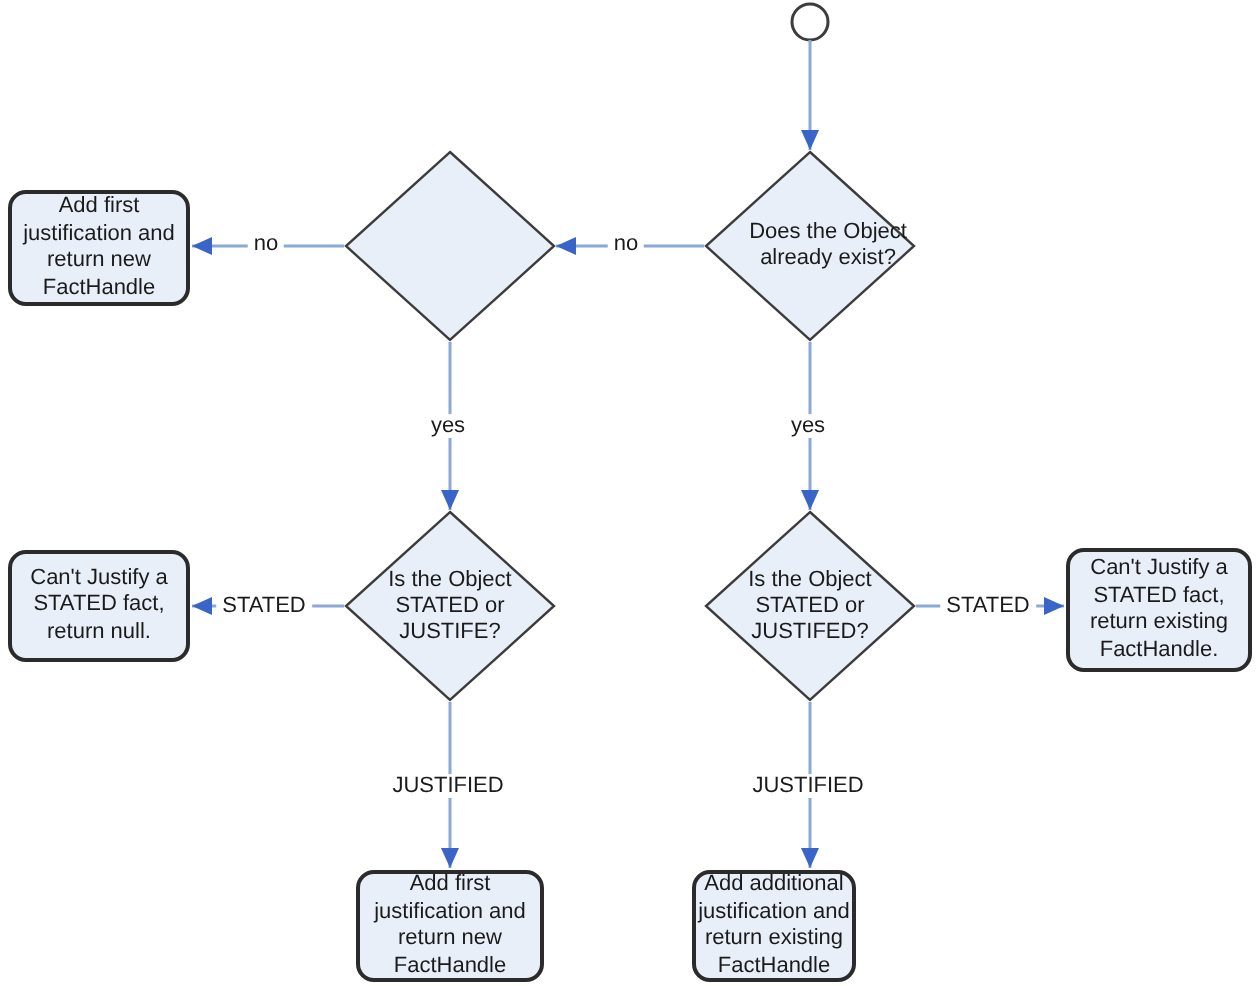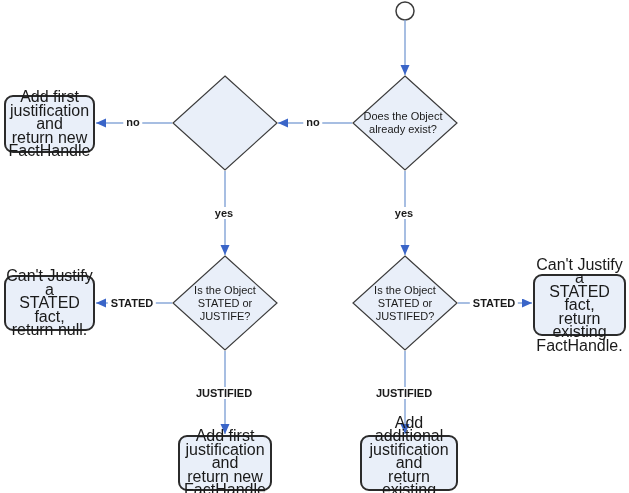--- a/index.html
+++ b/index.html
@@ -32,31 +32,30 @@
     position: absolute;
     box-sizing: border-box;
     background: var(--node-fill, #e9eff9);
     border: 2px solid var(--box-border, #2b2b2b);
     border-radius: 9px;
     display: flex;
     align-items: center;
     justify-content: center;
     text-align: center;
     white-space: pre-line;
-    font-size: 16px;
+    font-size: 11px;
     line-height: 13.5px;
   }
   .edge-label {
     position: absolute;
     transform: translate(-50%, -50%);
     background: var(--background, #ffffff);
     padding: 0 3px;
     font-size: 11px;
     line-height: 12px;
-    font-weight: bold;
   }
   .shape-diamond { fill: var(--node-fill, #e9eff9); stroke: var(--node-border, #3c3c3c); stroke-width: 1.2; }
   .edge-line { stroke: var(--line, #8aa8d8); stroke-width: 1.5; fill: none; }
   .start-circle { fill: var(--background, #ffffff); stroke: var(--node-border, #3c3c3c); stroke-width: 1.5; }
   .arrowhead-path { fill: var(--arrowhead, #3a65c8); }
 </style>
 </head>
 <body>
 
 <div class="canvas">
@@ -79,21 +78,21 @@
     <line class="edge-line" x1="458" y1="303" x2="532" y2="303" marker-end="url(#arrow)"></line>
     <line class="edge-line" x1="225" y1="351" x2="225" y2="434" marker-end="url(#arrow)"></line>
     <line class="edge-line" x1="405" y1="351" x2="405" y2="434" marker-end="url(#arrow)"></line>
 
     <polygon class="shape-diamond" points="405,76 457,123 405,170 353,123"></polygon>
     <polygon class="shape-diamond" points="225,76 277,123 225,170 173,123"></polygon>
     <polygon class="shape-diamond" points="225,256 277,303 225,350 173,303"></polygon>
     <polygon class="shape-diamond" points="405,256 457,303 405,350 353,303"></polygon>
   </svg>
 
-  <div class="diamond-label" style="left:351px; top:76px; width:104px; height:94px;">Does the Object
+  <div class="diamond-label" style="left:362px; top:76px; width:104px; height:94px;">Does the Object
 already exist?</div>
   <div class="diamond-label" style="left:173px; top:256px; width:104px; height:94px;">Is the Object
 STATED or
 JUSTIFE?</div>
   <div class="diamond-label" style="left:353px; top:256px; width:104px; height:94px;">Is the Object
 STATED or
 JUSTIFED?</div>
 
   <div class="flow-box" style="left:4px; top:95px; width:91px; height:58px;">Add first
 justification and
@@ -103,21 +102,21 @@
 STATED fact,
 return null.</div>
   <div class="flow-box" style="left:533px; top:274px; width:93px; height:62px;">Can't Justify a
 STATED fact,
 return existing
 FactHandle.</div>
   <div class="flow-box" style="left:178px; top:435px; width:94px; height:56px;">Add first
 justification and
 return new
 FactHandle</div>
-  <div class="flow-box" style="left:360px; top:435px; width:98px; height:56px;">Add additional
+  <div class="flow-box" style="left:346px; top:435px; width:82px; height:56px;">Add additional
 justification and
 return existing
 FactHandle</div>
 
   <div class="edge-label" style="left:313px; top:122px;">no</div>
   <div class="edge-label" style="left:133px; top:122px;">no</div>
   <div class="edge-label" style="left:404px; top:213px;">yes</div>
   <div class="edge-label" style="left:224px; top:213px;">yes</div>
   <div class="edge-label" style="left:132px; top:303px;">STATED</div>
   <div class="edge-label" style="left:494px; top:303px;">STATED</div>

